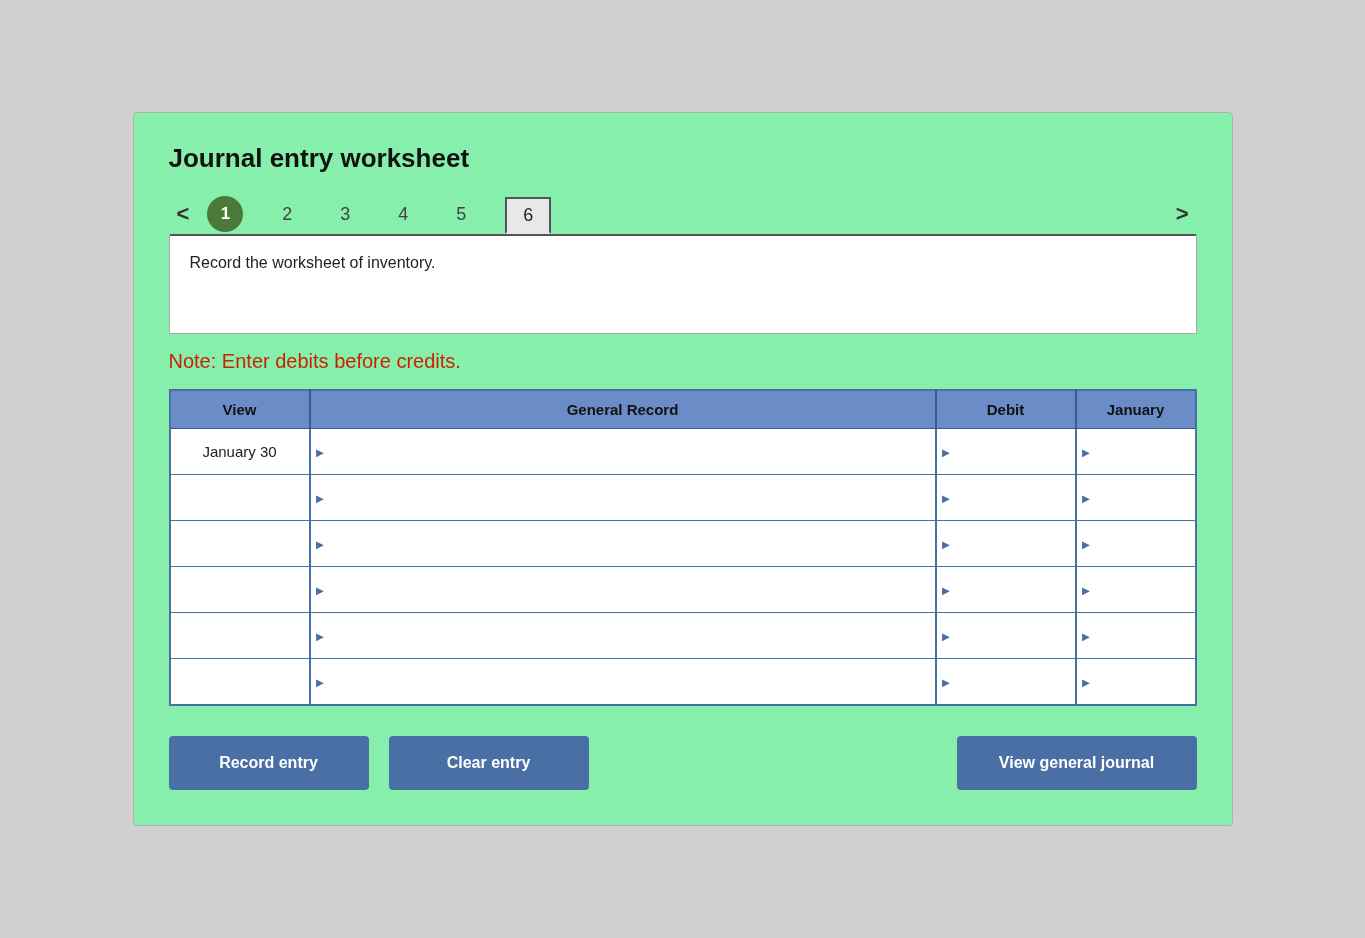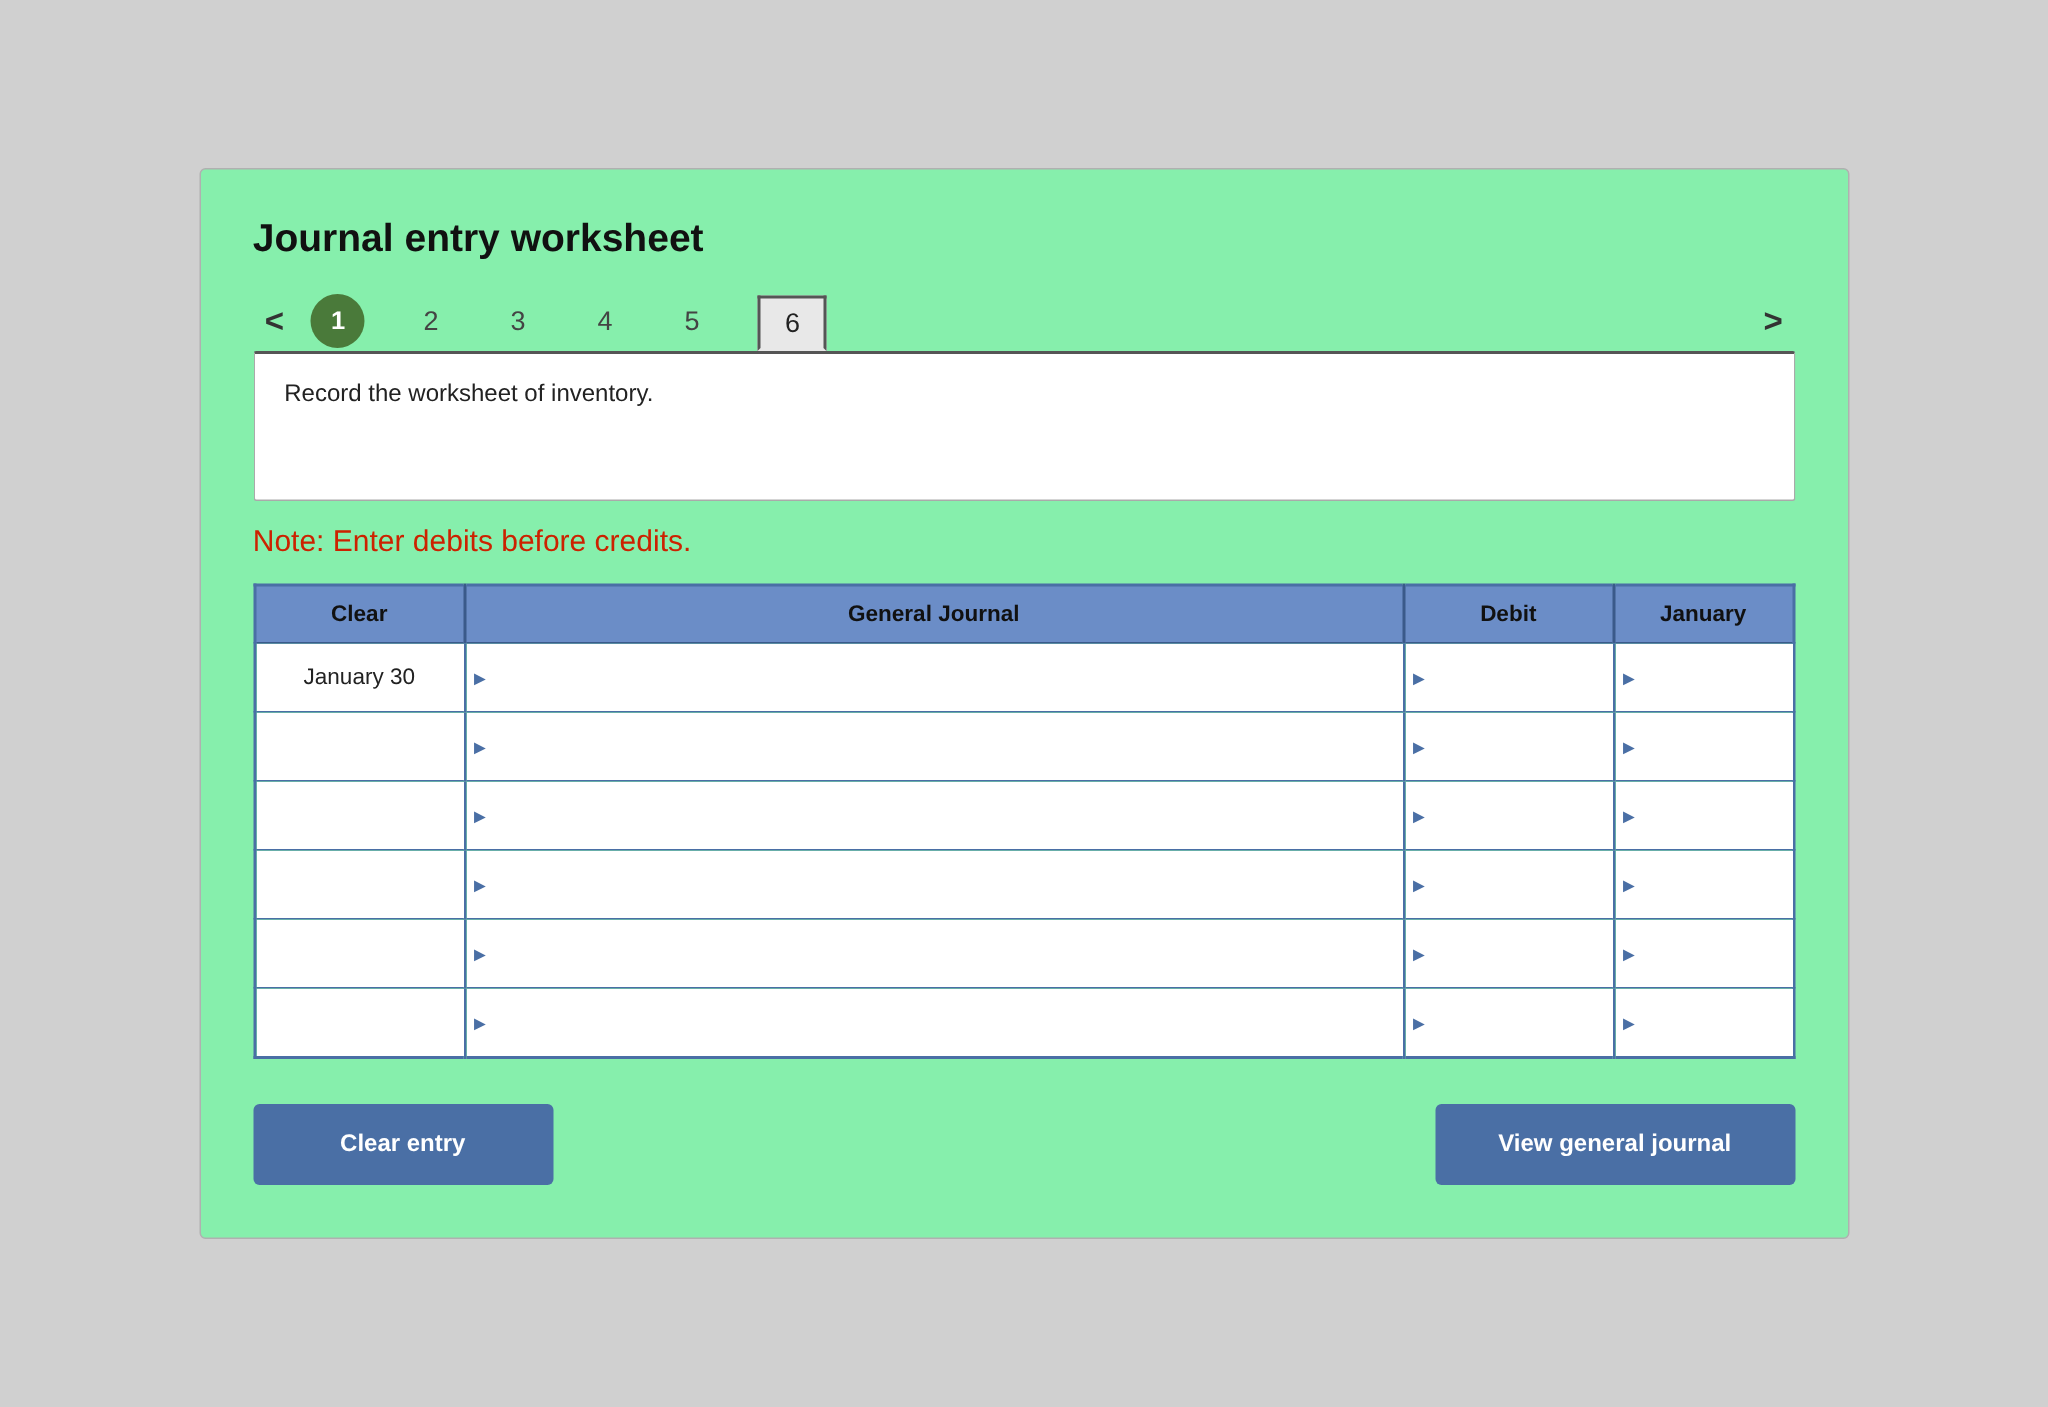--- a/index.html
+++ b/index.html
@@ -263,22 +263,22 @@
 
   <div class="instruction-box">
     <span>Record the worksheet of inventory.</span>
   </div>
 
   <div class="note-text">Note: Enter debits before credits.</div>
 
   <table class="journal-table">
     <thead>
       <tr>
-        <th class="th-date">Clear</th>
-        <th class="th-journal">General Journal</th>
+        <th class="th-date">View</th>
+        <th class="th-journal">General Record</th>
         <th class="th-debit">Debit</th>
         <th class="th-credit">January</th>
       </tr>
     </thead>
     <tbody>
       <tr>
         <td class="td-date">
           <span>January 30</span>
         </td>
         <td class="td-journal">
@@ -366,17 +366,18 @@
         </td>
         <td>
           <span class="arrow-indicator">►</span>
           <input class="cell-input" type="text" style="">
         </td>
       </tr>
     </tbody>
   </table>
 
   <div class="buttons-row">
+    <button class="btn btn-record">Record entry</button>
     <button class="btn btn-clear">Clear entry</button>
     <button class="btn btn-view">View general journal</button>
   </div>
 
 </div>
 
 </body></html>

